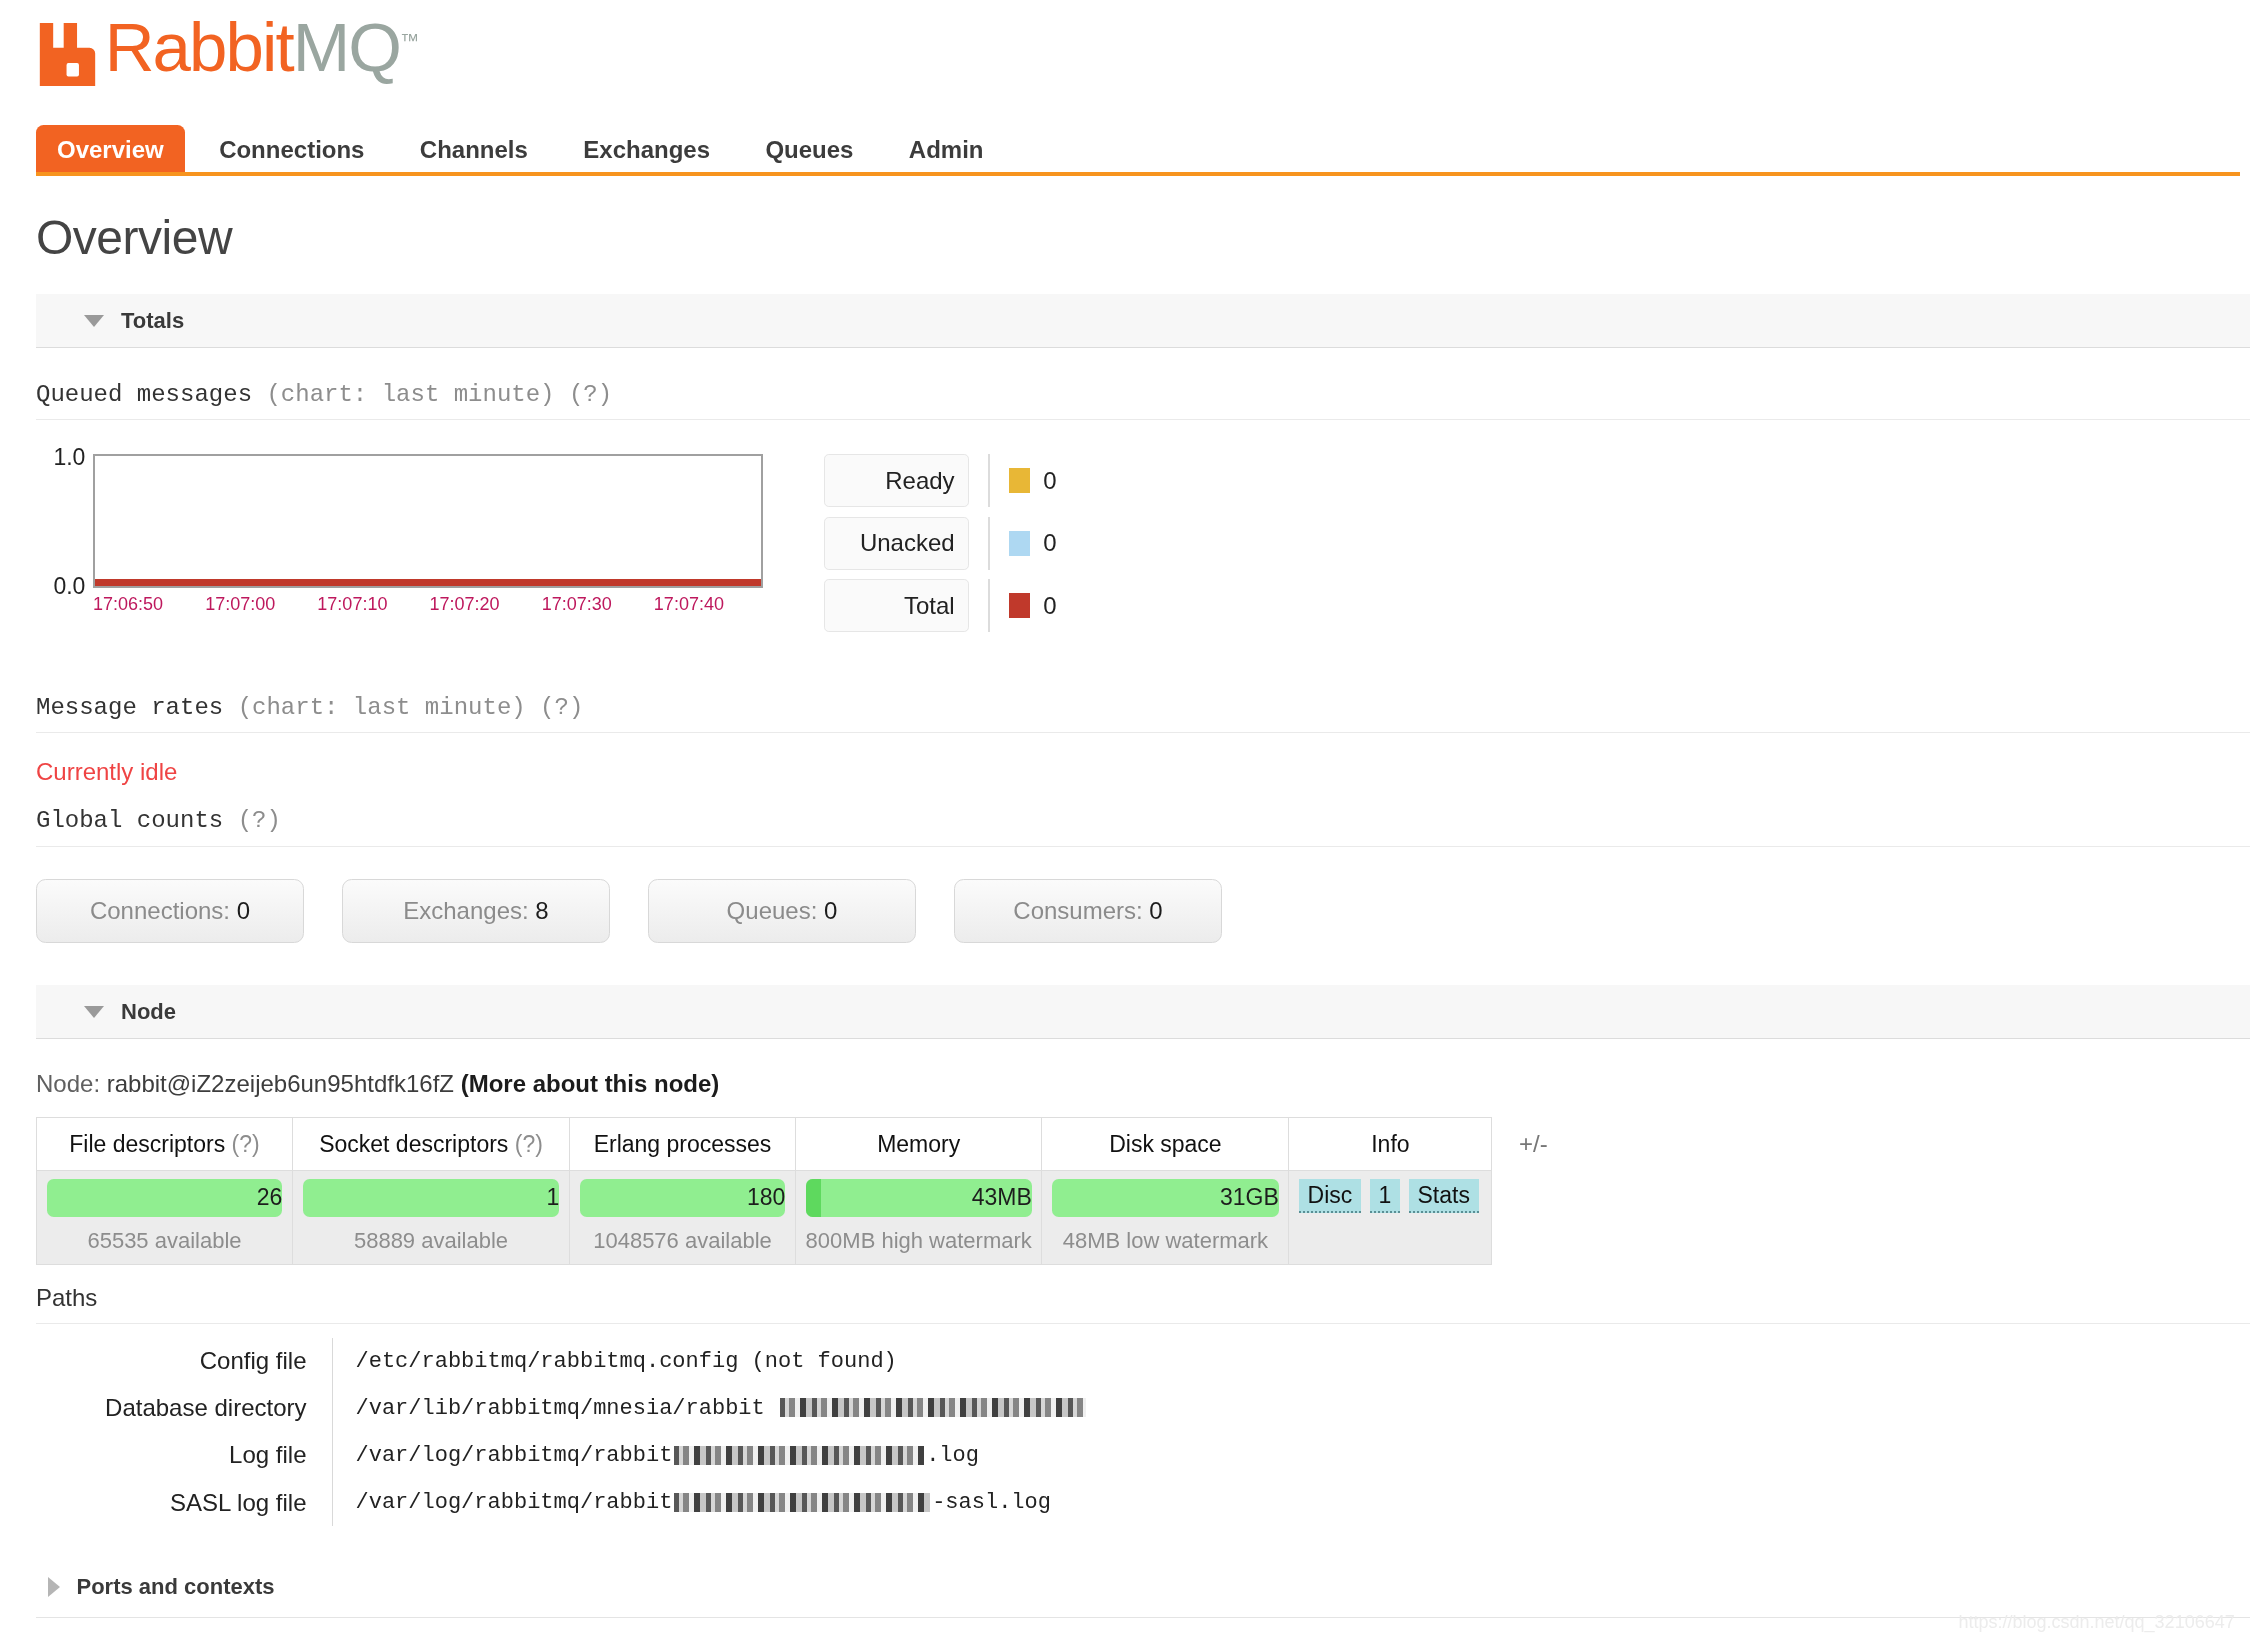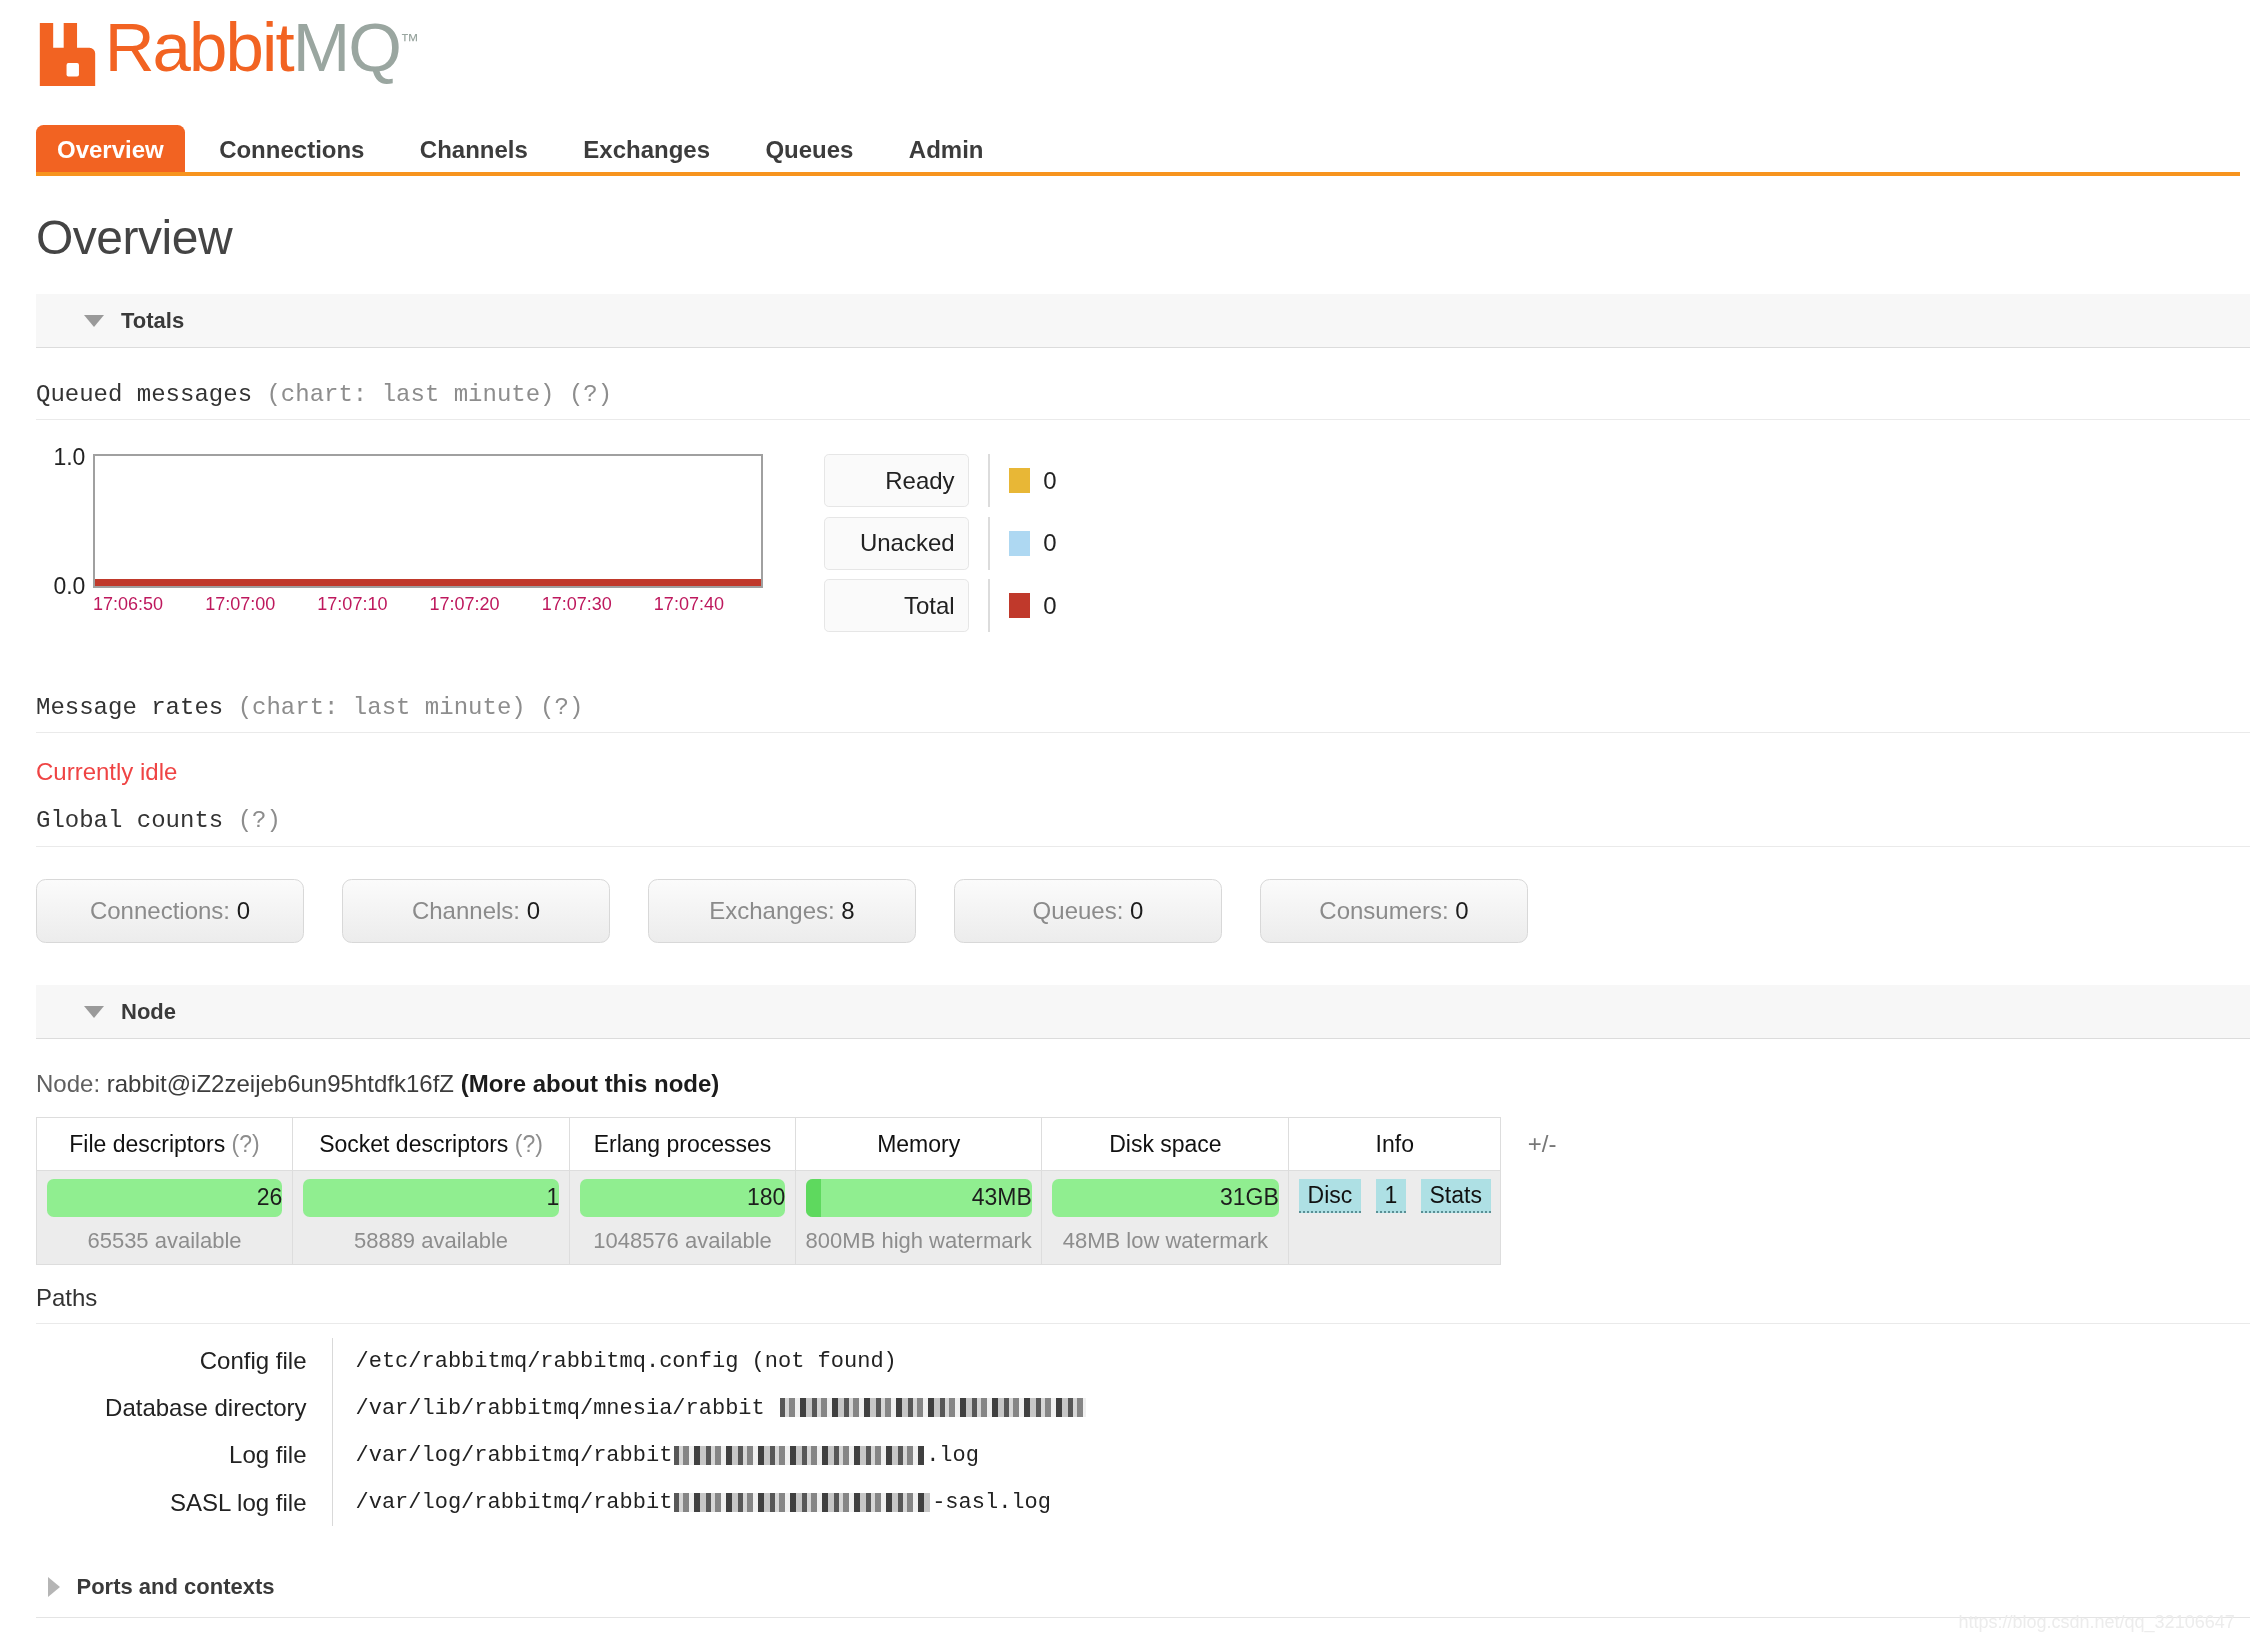--- a/index.html
+++ b/index.html
@@ -219,21 +219,21 @@
     text-align: right;
   }
   .bar.with-marker::before {
     content: "";
     position: absolute; left: 0; top: 0; bottom: 0;
     width: 15.3px;
     background: #5ed95e;
     border-radius: 6.7px 0 0 6.7px;
   }
   .subnote { font-size: 22px; color: #8d8d8d; white-space: nowrap; }
-  .info-badges { display: flex; gap: 15px; justify-content: flex-start; }
+  .info-badges { display: flex; gap: 9px; justify-content: flex-start; }
   .badge {
     background: #AEE0E4;
     color: #111;
     font-size: 23px;
     padding: 2.9px 8.6px;
     border-bottom: 2.9px dotted #5a8f95;
     cursor: pointer;
   }
   .plusminus {
     font-size: 24px; color: #777; padding-left: 17px;
@@ -402,24 +402,20 @@
 <div class="sub-head">
   <span>Global counts</span>
   <span class="muted">(?)</span>
 </div>
 
 <div style="height:32.5px"></div>
 
 <div class="counts-row">
   <div class="count-box">
     <span>Connections:</span>
-    <span class="num">0</span>
-  </div>
-  <div class="count-box">
-    <span>Channels:</span>
     <span class="num">0</span>
   </div>
   <div class="count-box">
     <span>Exchanges:</span>
     <span class="num">8</span>
   </div>
   <div class="count-box">
     <span>Queues:</span>
     <span class="num">0</span>
   </div>

